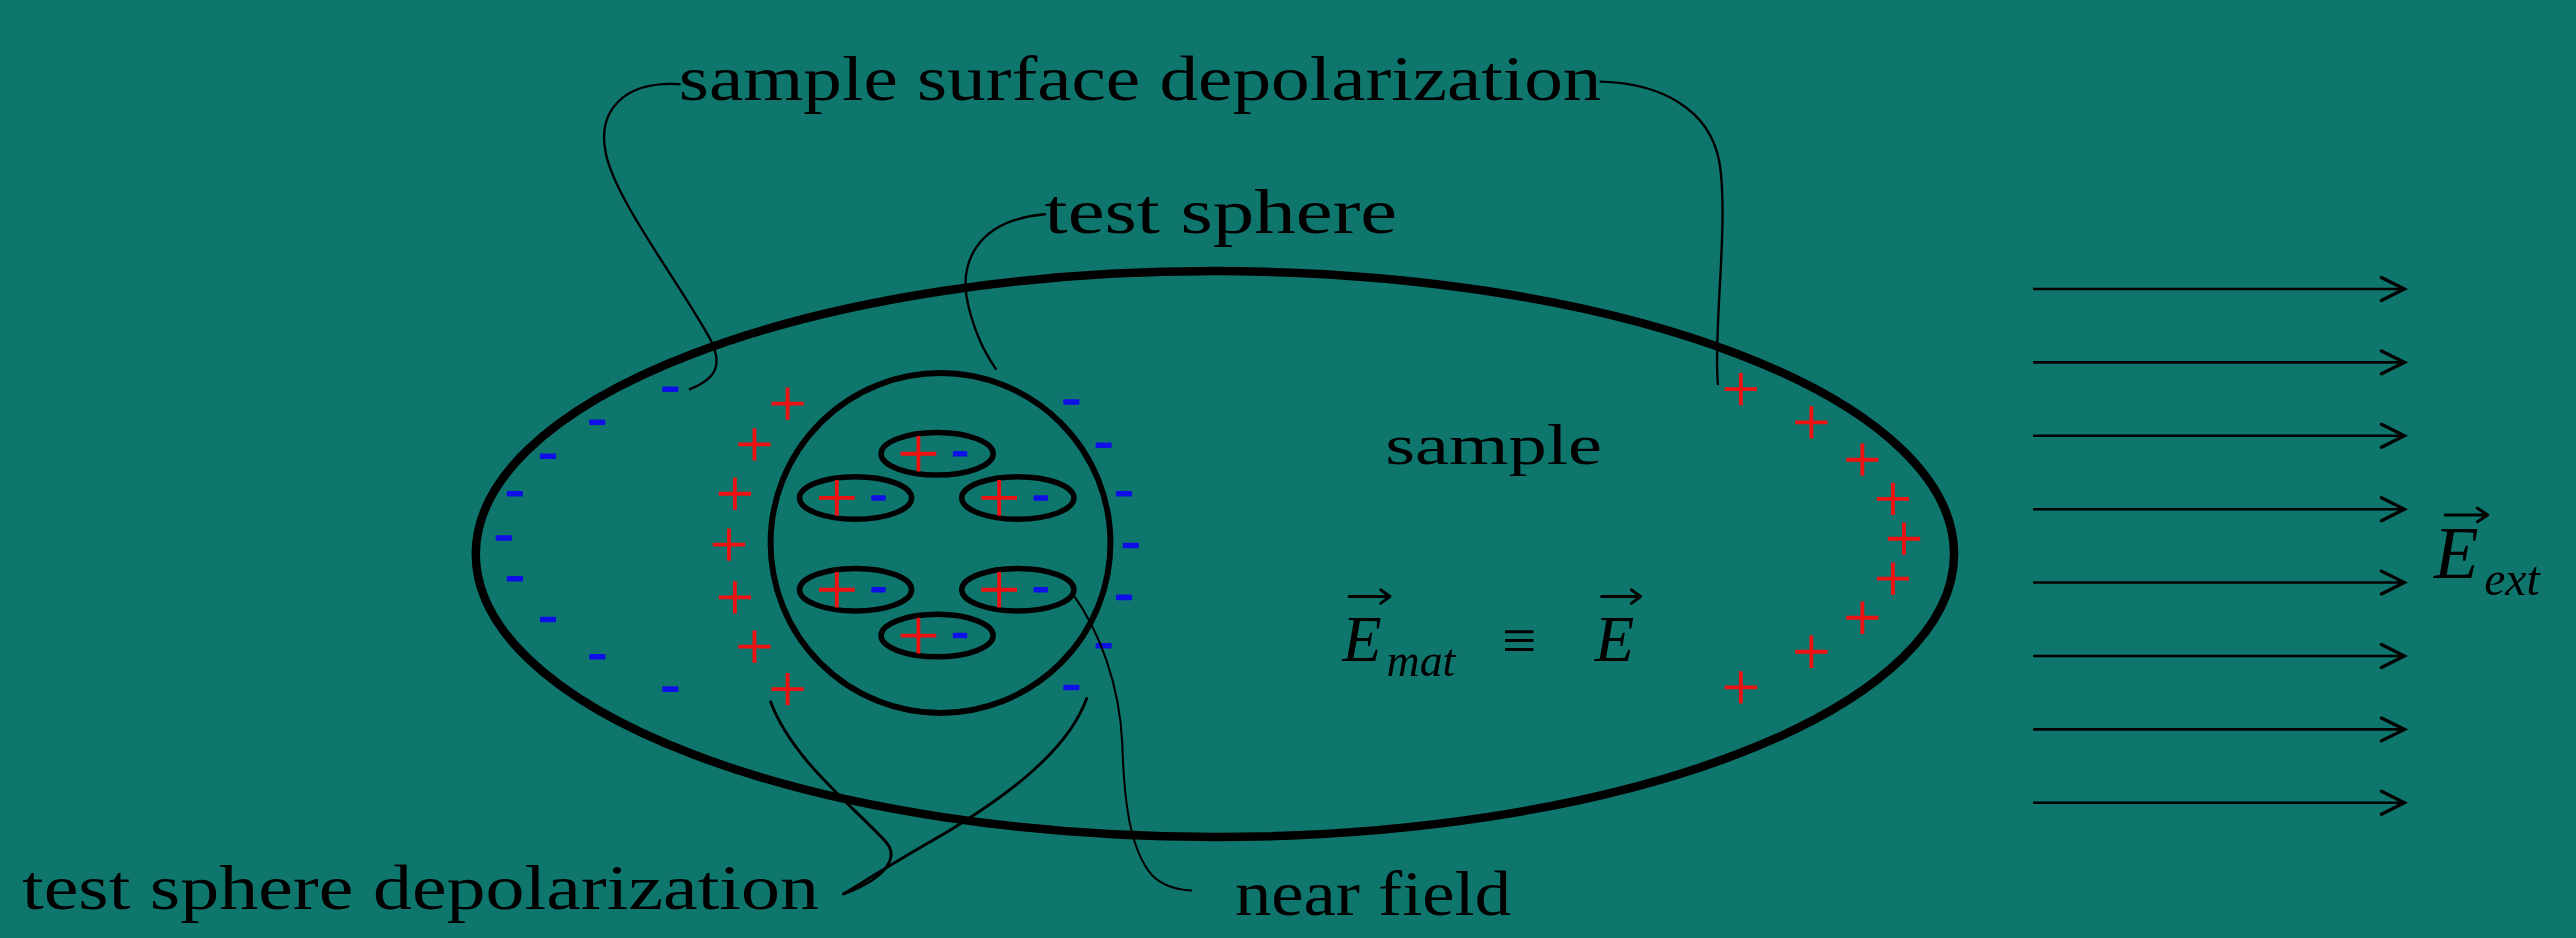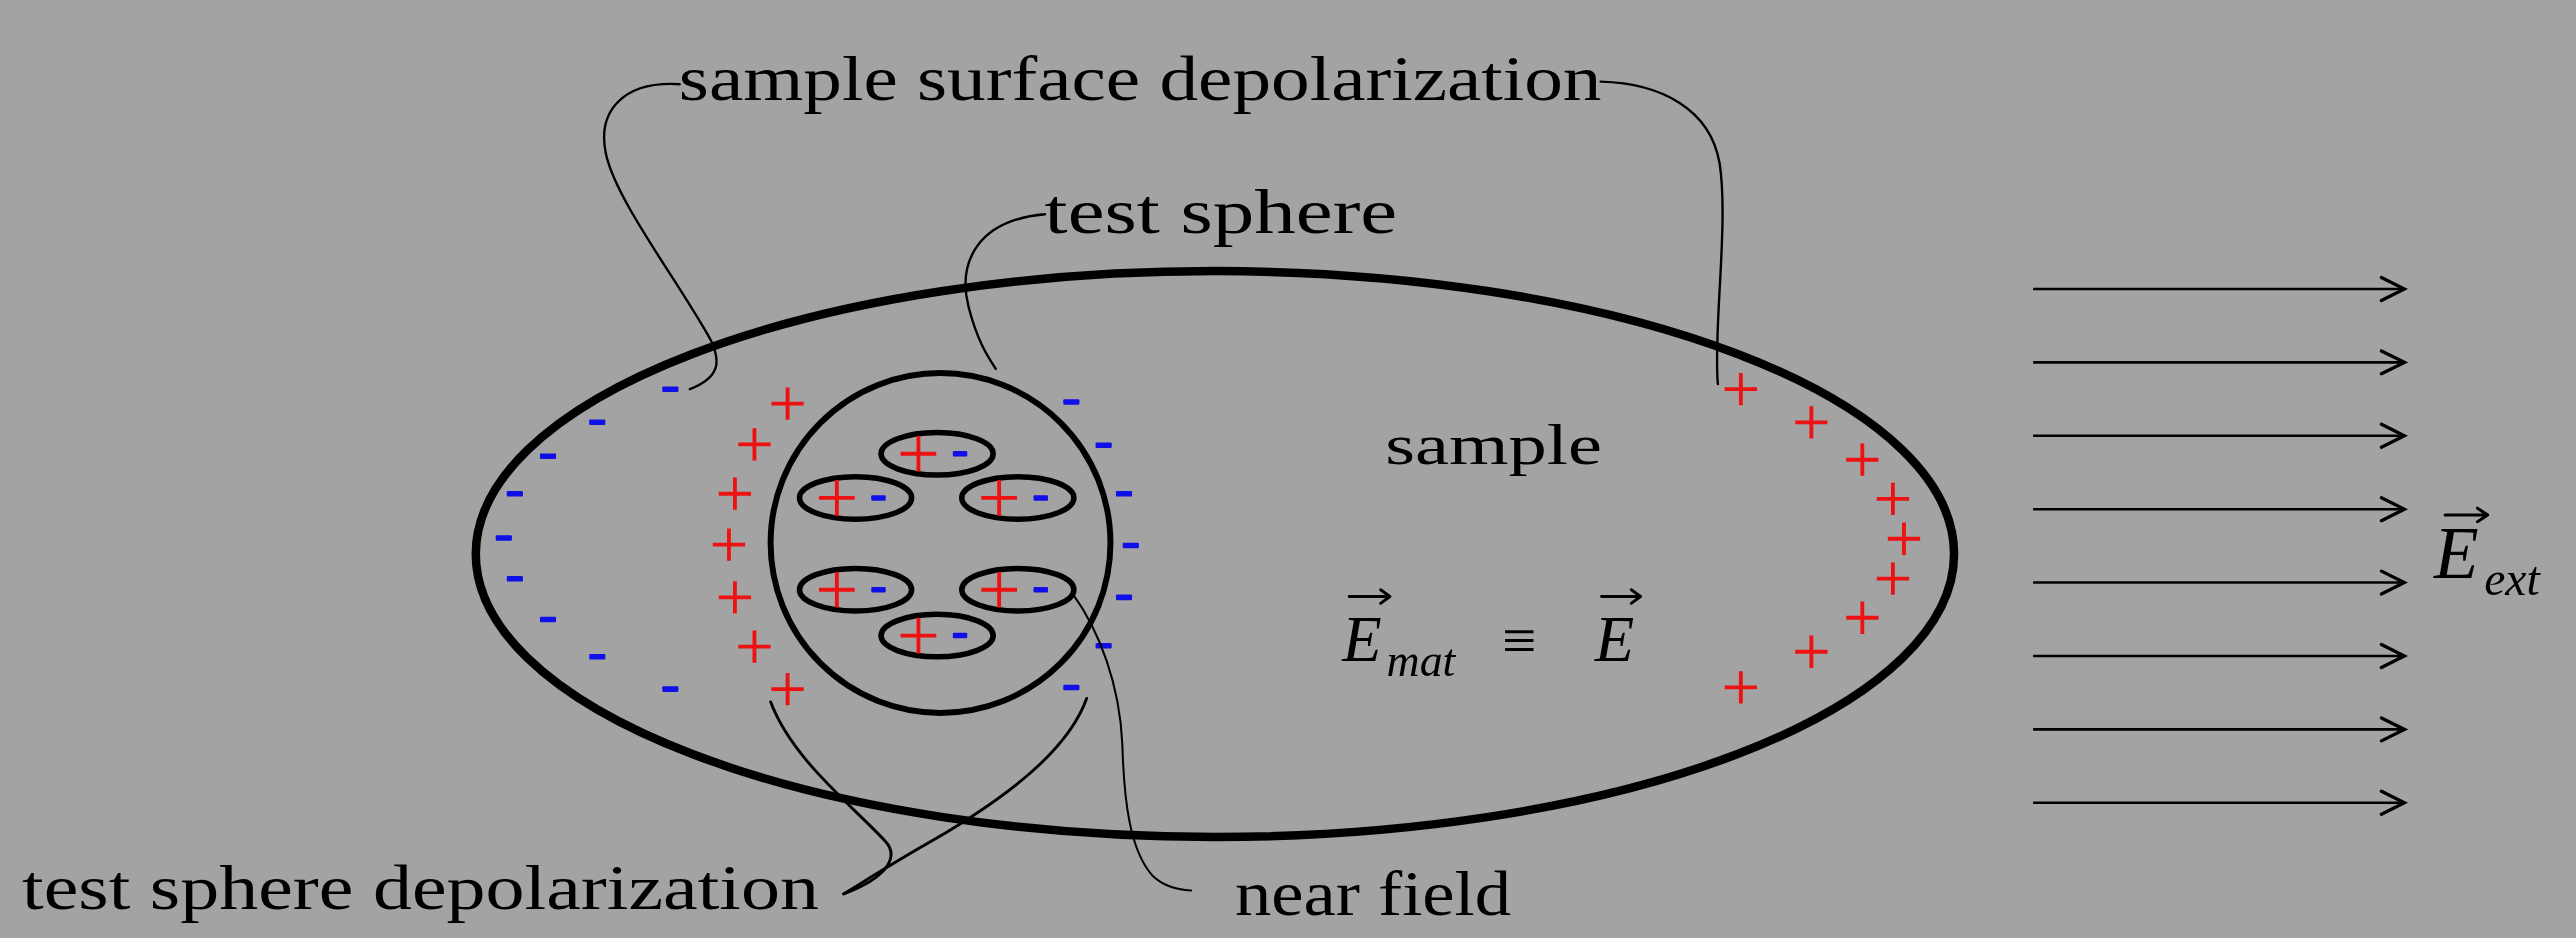--- a/index.html
+++ b/index.html
@@ -1,20 +1,20 @@
 <!DOCTYPE html>
 <html style="font-size:13.6px"><head>
 <meta charset="utf-8">
 <style>
   html,body{
     margin:0; padding:0; background:#ffffff;
     font-family:"Liberation Serif","DejaVu Serif",serif;
   }
   .stage{
-    position:relative; width:2576px; height:939px; background:#a3a3a3; overflow:hidden;
+    position:relative; width:2576px; height:939px; background:#0f766e; overflow:hidden;
   }
   svg{ display:block; }
   text{ fill:#000000; }
   .label{ font-family:"Liberation Serif","DejaVu Serif",serif; font-size:74px; }
   .small-label{ font-size:66px; }
   .math{ font-style:italic; }
   .outline{ fill:none; stroke:#000; }
   .leader{ fill:none; stroke:#000; stroke-linecap:round; }
 </style>
 </head>

